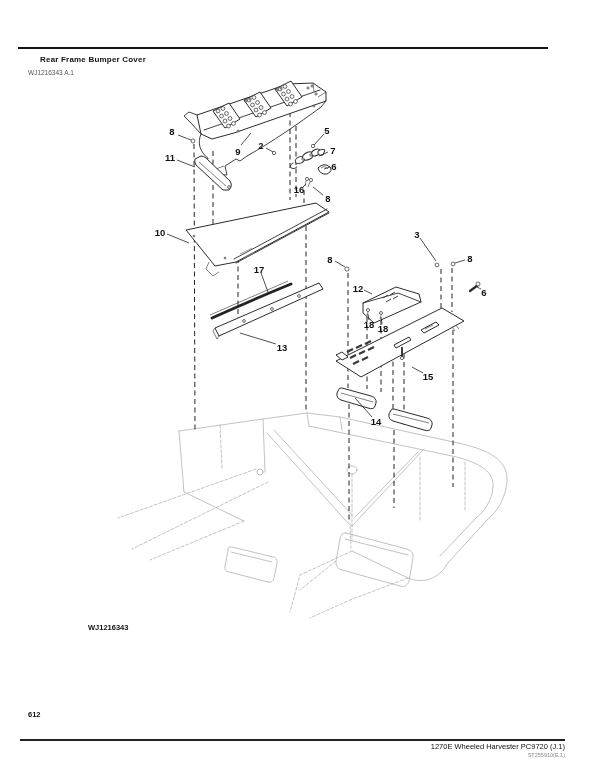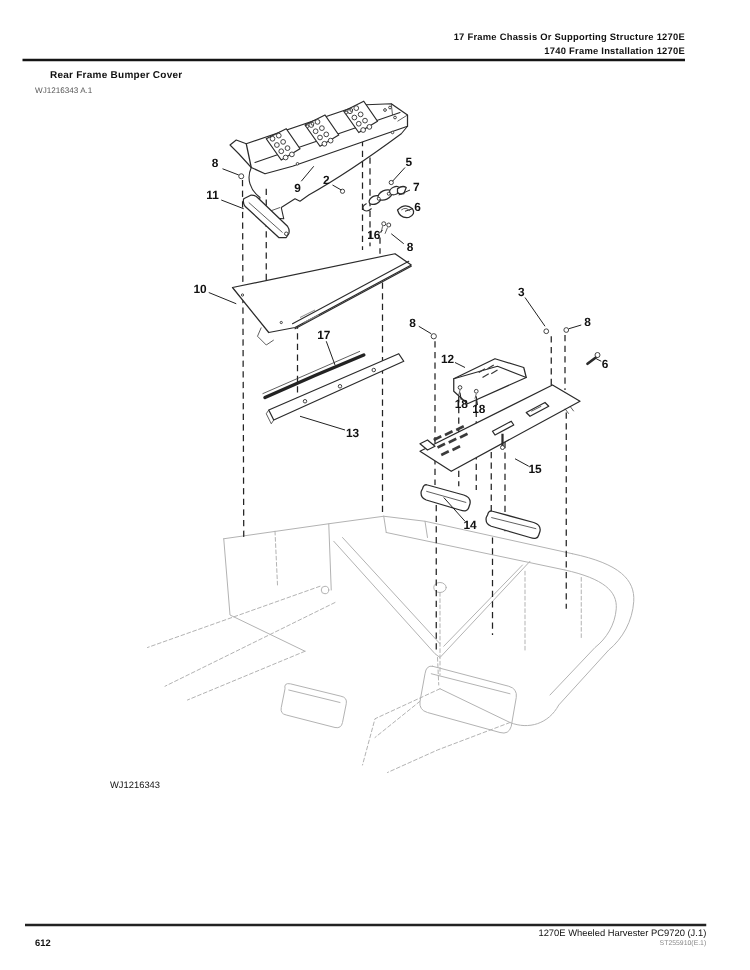--- a/index.html
+++ b/index.html
@@ -14,25 +14,25 @@
   .hdr{position:absolute;top:25px;right:52px;text-align:right;
        font-size:7.5px;font-weight:bold;line-height:10.5px;color:#111;letter-spacing:.2px;}
   .hdr-rule{position:absolute;left:18px;top:47px;width:530px;height:2px;background:#141414;}
 
   .section-title{position:absolute;left:28px;top:55px;font-size:8px;font-weight:bold;color:#111;letter-spacing:.2px;padding-left:12px;}
   .fig-ref{position:absolute;left:28px;top:69px;font-size:6.5px;color:#555;}
 
   .diagram-wrap{position:absolute;left:0;top:0;width:600px;height:776px;}
   svg{display:block;}
 
-  .fig-caption{position:absolute;left:88px;top:623px;font-size:7.5px;font-weight:normal;color:#111;}
+  .fig-caption{position:absolute;left:88px;top:623px;font-size:7.5px;font-weight:bold;color:#111;}
 
   
   .ftr-rule{position:absolute;left:20px;top:739px;width:545px;height:1.5px;background:#222;}
-  .ftr-page{position:absolute;left:28px;top:750px;font-size:7.5px;font-weight:bold;color:#111;}
+  .ftr-page{position:absolute;left:28px;top:710px;font-size:7.5px;font-weight:bold;color:#111;}
   .ftr-right{position:absolute;right:35px;top:742px;font-size:7.5px;color:#111;white-space:nowrap;}
   .ftr-right span{}
   .ftr-right span:first-child{margin-left:0;}
   .ftr-docref{position:absolute;right:35px;top:752px;font-size:5.5px;color:#888;}
 
   
   .part{fill:#ffffff;stroke:#2b2b2b;stroke-width:1;stroke-linejoin:round;}
   .pline{fill:none;stroke:#2b2b2b;stroke-width:0.9;stroke-linejoin:round;stroke-linecap:round;}
   .pthin{fill:none;stroke:#2b2b2b;stroke-width:0.6;}
   .hole{fill:#fff;stroke:#2b2b2b;stroke-width:0.7;}
@@ -43,24 +43,20 @@
   .framed{stroke-dasharray:3 2;}
   .leader{stroke:#222;stroke-width:0.8;}
   .callout{font-family:"Liberation Sans",sans-serif;font-size:9.5px;font-weight:bold;fill:#111;
            text-anchor:middle;dominant-baseline:central;}
 </style>
 </head>
 <body>
 
 <div class="page">
 
-  <div class="hdr">
-    <div>17 Frame Chassis Or Supporting Structure 1270E</div>
-    <div>1740 Frame Installation 1270E</div>
-  </div>
   <div class="hdr-rule"></div>
 
   <div class="section-title">Rear Frame Bumper Cover</div>
   <div class="fig-ref">WJ1216343 A.1</div>
 
   <div class="diagram-wrap">
     <svg width="600" height="776" viewBox="0 0 600 776">
 
       <g>
         <path class="frame" d="M179,431 L263,419 L307,413"></path>

